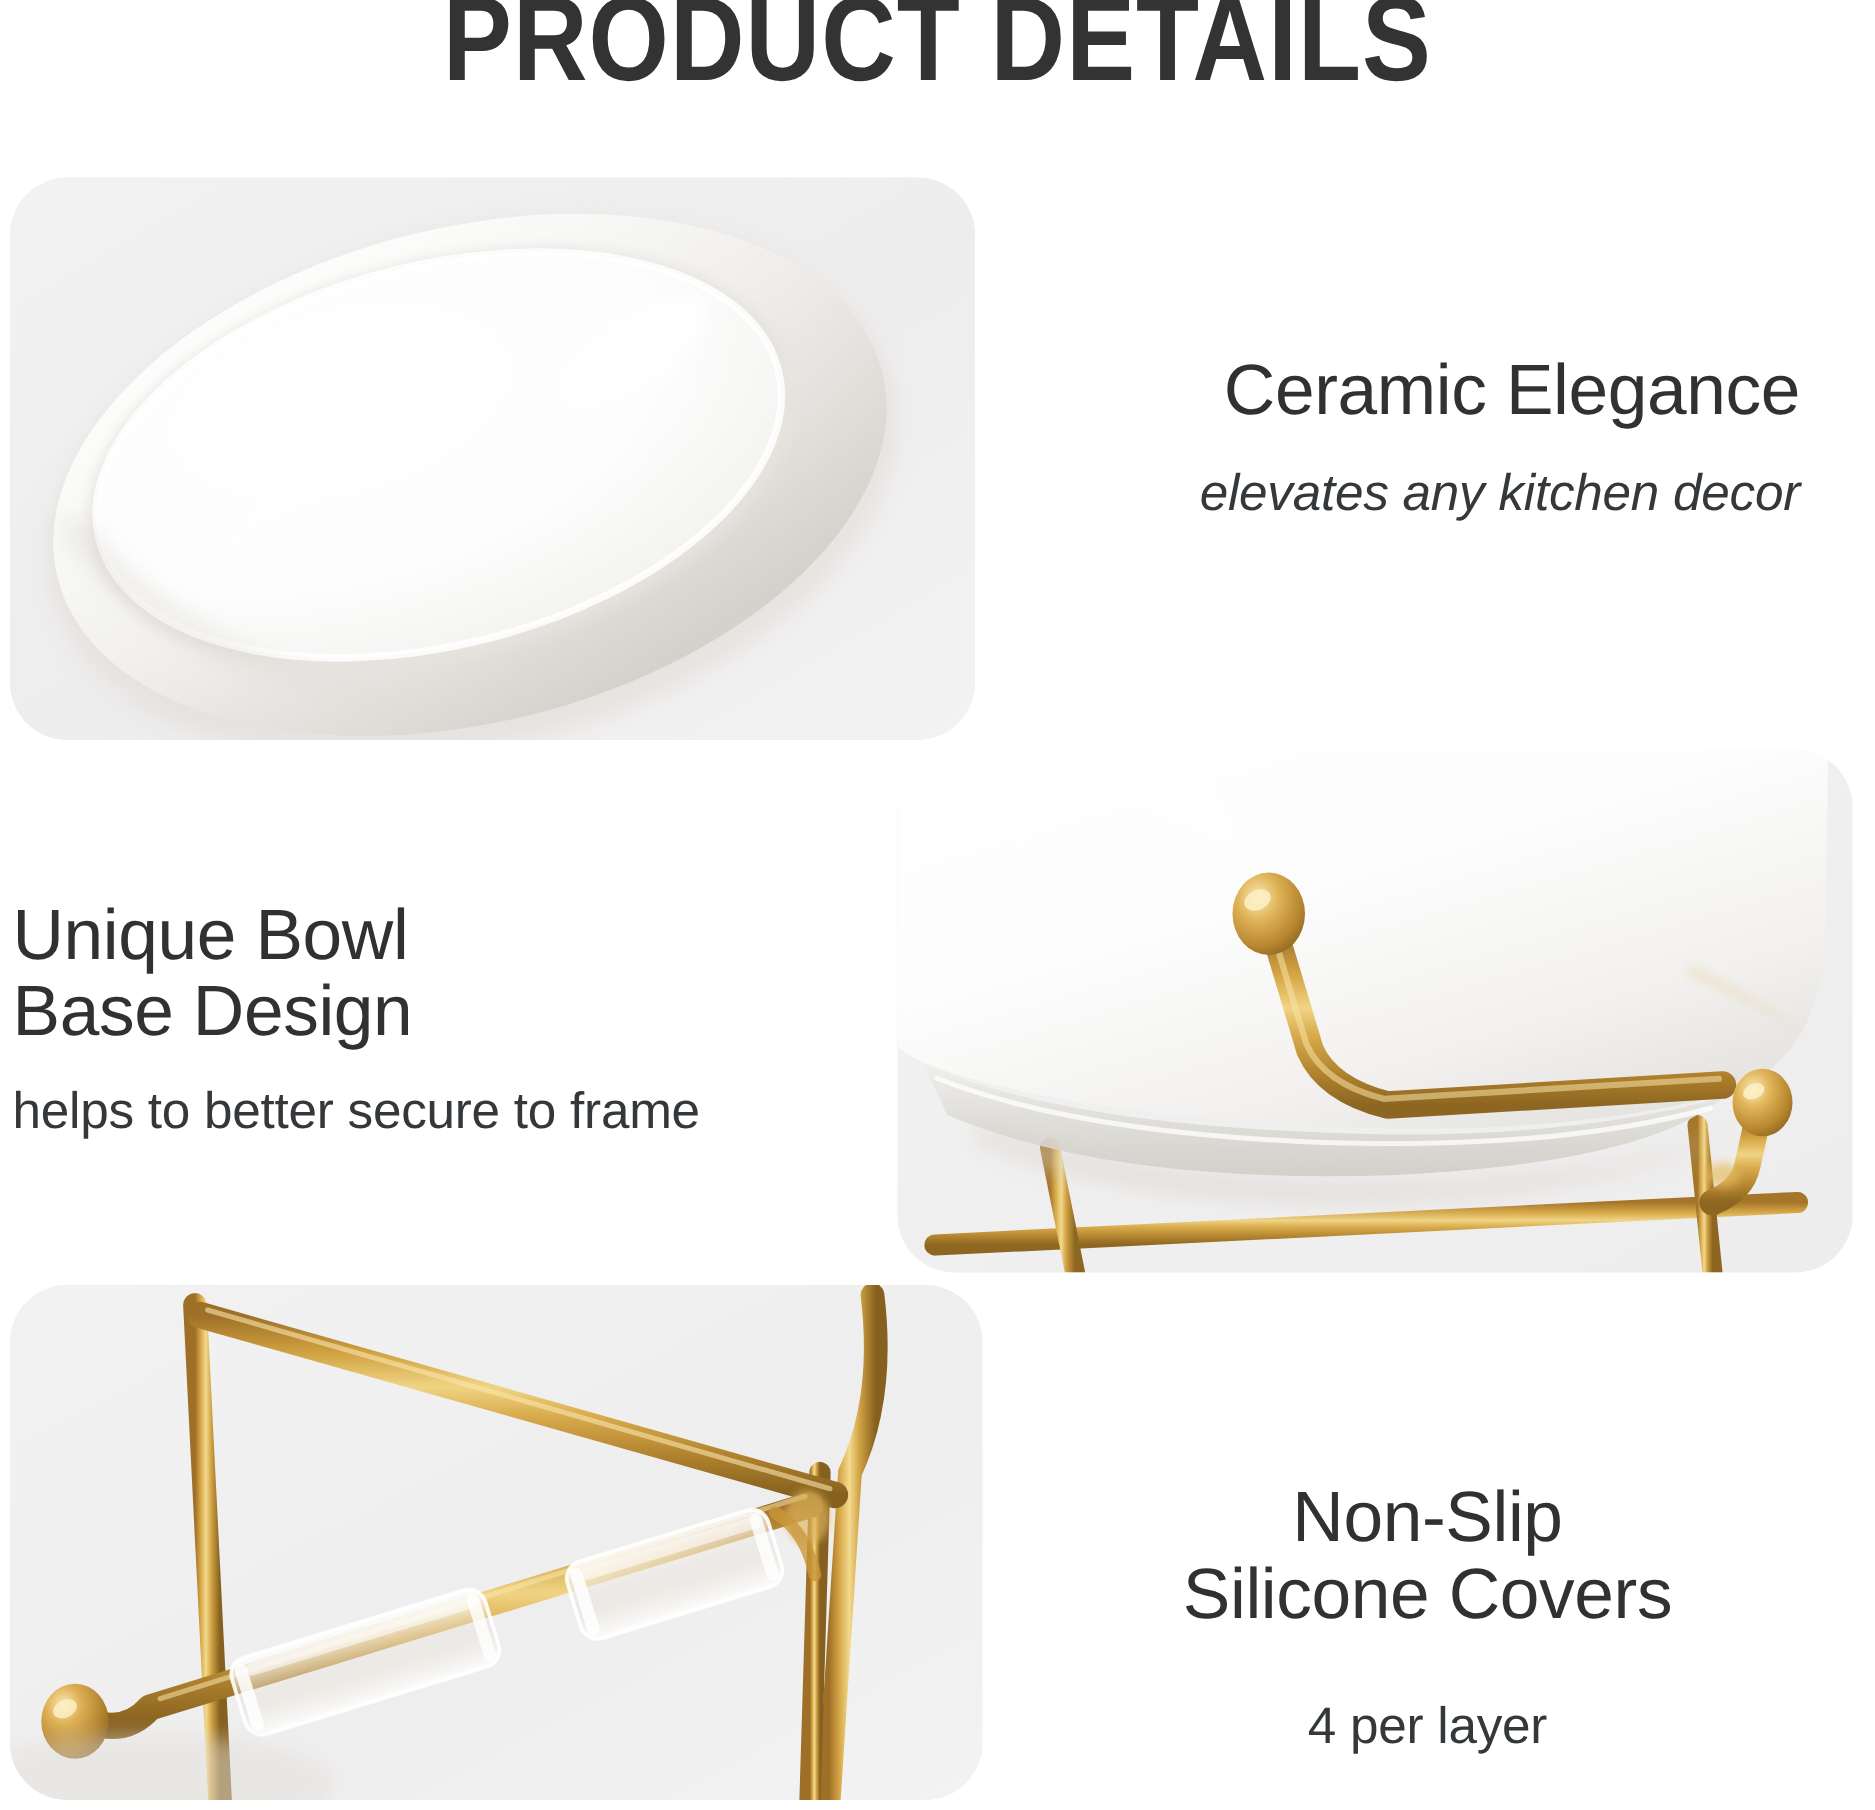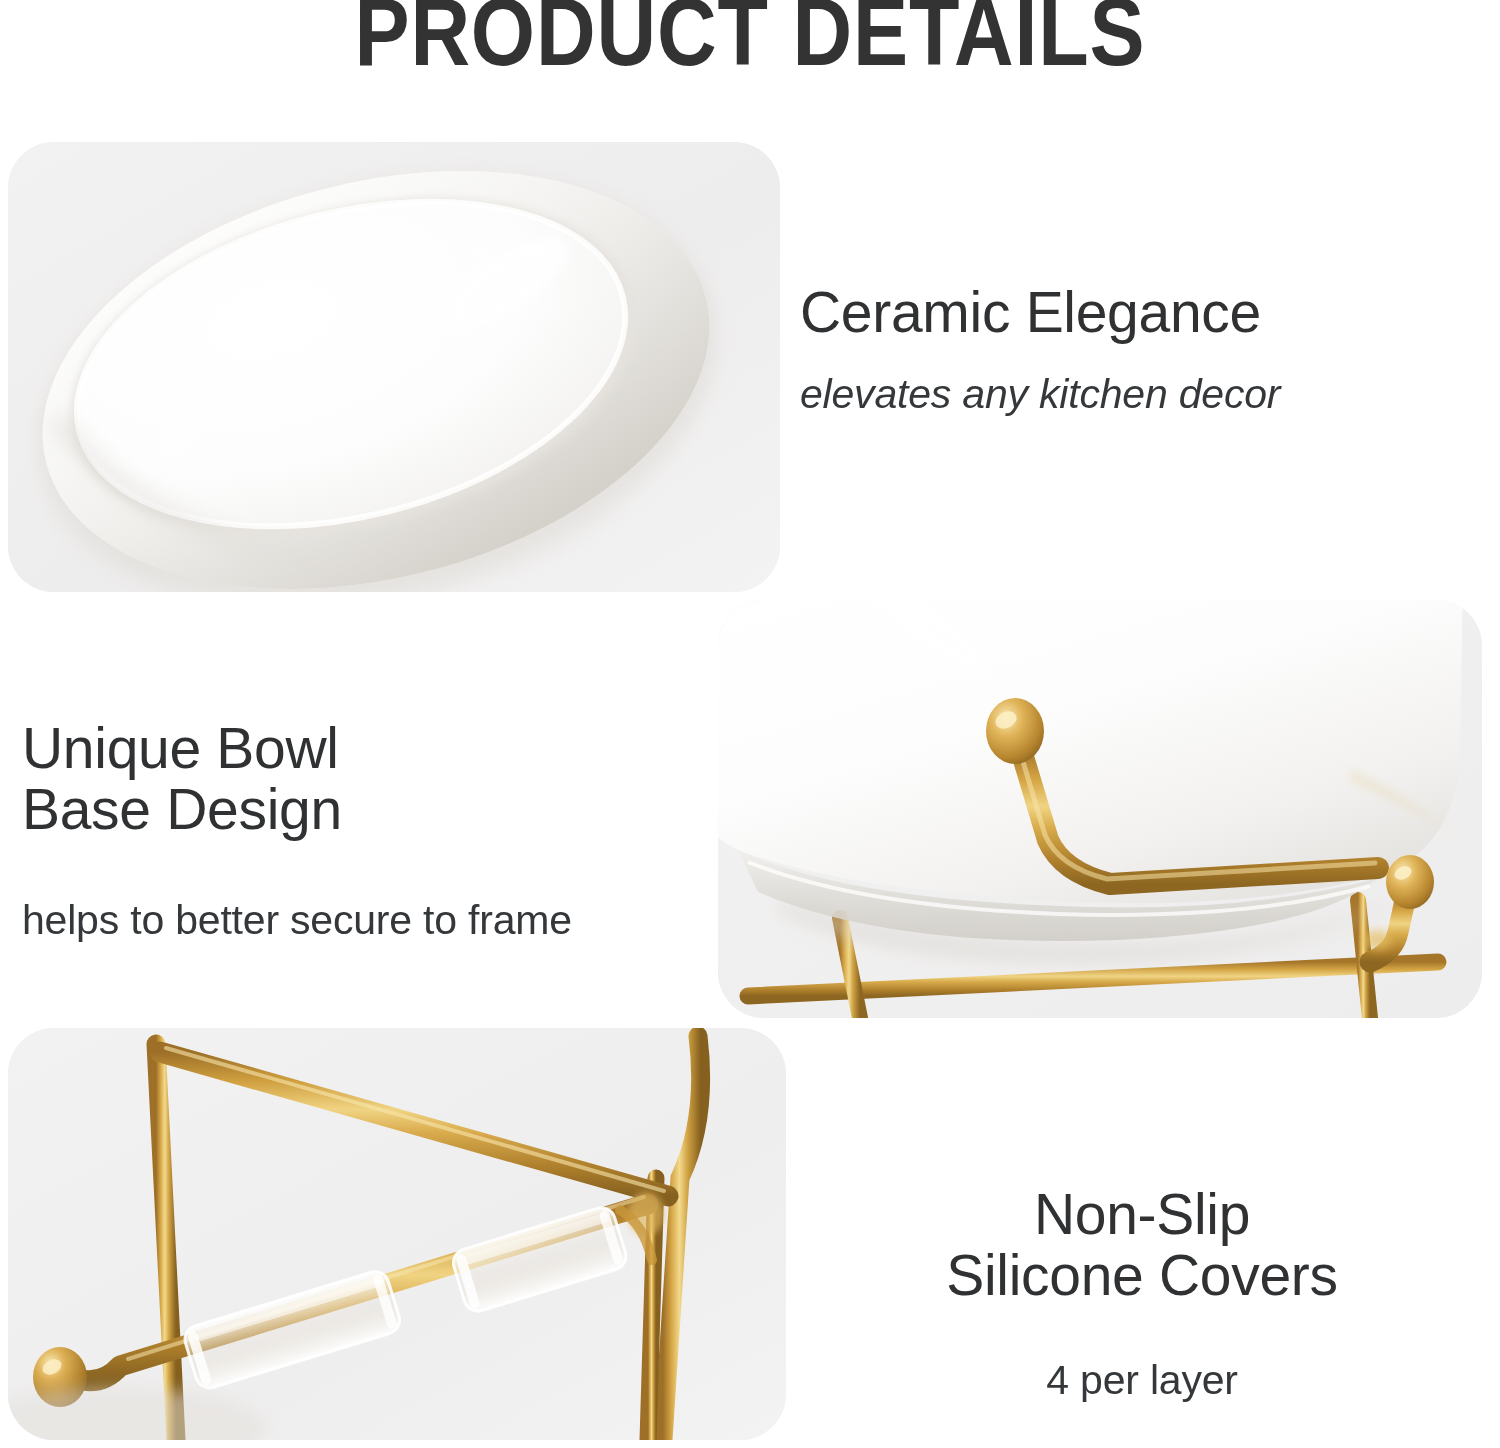--- a/index.html
+++ b/index.html
@@ -60,25 +60,25 @@
   }
   .subtext {
     font-family: "Liberation Sans", "DejaVu Sans", sans-serif;
     font-weight: 400;
     font-size: 41px;
     line-height: 1.2;
     color: #35383a;
     letter-spacing: -0.2px;
   }
 
-  #block-ceramic  { left: 800px; top: 282px; width: 620px; text-align: left; }
+  #block-ceramic  { left: 820px; top: 282px; width: 620px; text-align: right; }
   #block-ceramic .subtext { margin-top: 27px; font-style: italic; }
 
-  #block-bowlbase { left: 22px;  top: 718px; width: 700px; text-align: left; }
-  #block-bowlbase .subtext { margin-top: 56px; }
+  #block-bowlbase { left: 10px;  top: 718px; width: 700px; text-align: left; }
+  #block-bowlbase .subtext { margin-top: 24px; }
 
   #block-silicone { left: 822px; top: 1184px; width: 640px; text-align: center; }
   #block-silicone .subtext { margin-top: 50px; }
 </style>
 </head>
 <body>
 
 <div class="page-title">PRODUCT DETAILS</div>
 
 <div class="panel" id="panel-ceramic">

